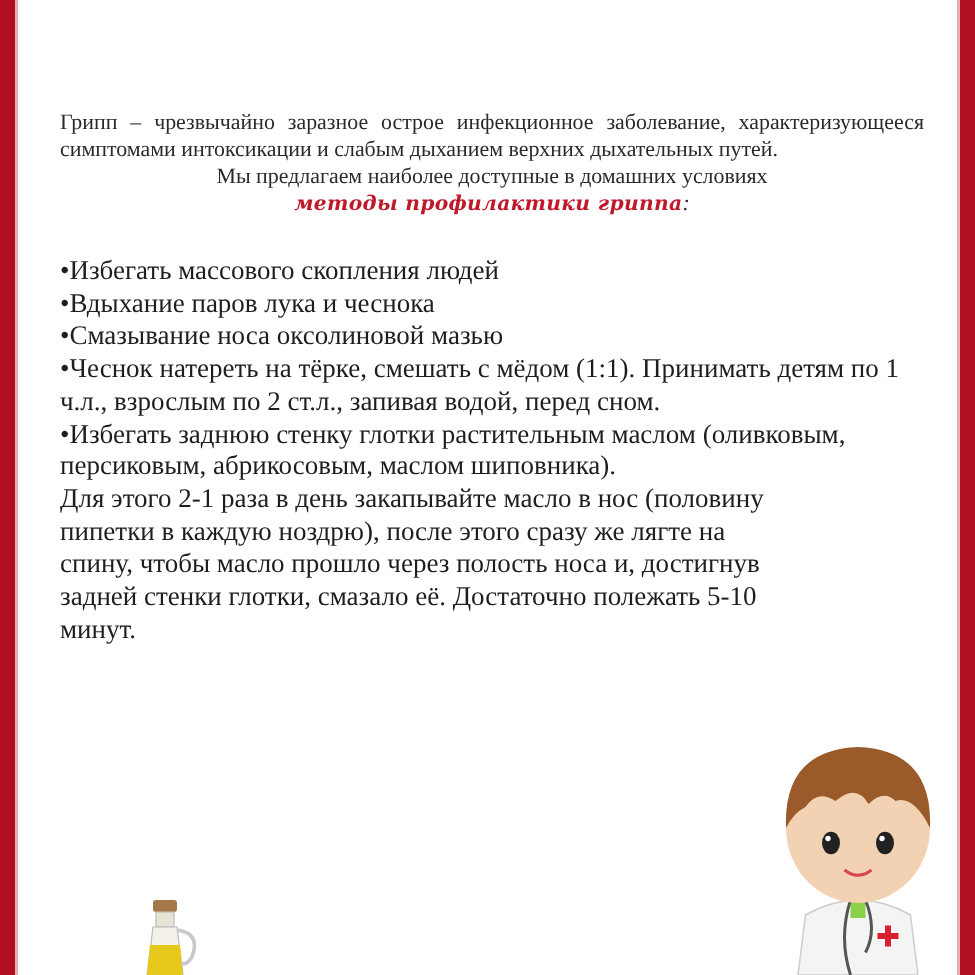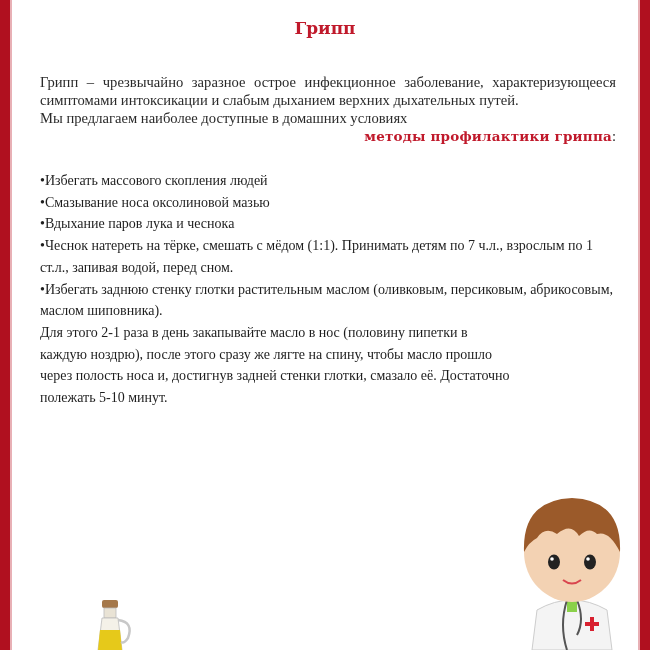--- a/index.html
+++ b/index.html
@@ -27,61 +27,60 @@
       position: absolute; top: 18px; left: 0; right: 0;
       text-align: center; color: #c0192b; font-weight: bold;
       font-family: "DejaVu Serif", serif; font-size: 17px;
     }
     .intro {
       position: absolute; top: 73px; left: 28px; right: 22px;
       font-family: "Liberation Serif", serif;
       font-size: 14.6px; line-height: 18px; color: #2a2a2a;
       text-align: justify;
     }
-    .intro .center { text-align: left; display: block; }
+    .intro .center { text-align: center; display: block; }
     .intro .methods {
-      display: block; text-align: right;
+      display: block; text-align: center; font-style: italic;
     }
     .intro .methods .red { color: #c0192b; font-weight: bold; font-family: "DejaVu Serif", serif; font-size: 13.5px; letter-spacing: 0.2px; }
 
     .list {
       position: absolute; top: 170px; left: 28px; right: 22px;
       font-family: "Liberation Serif", serif;
-      font-size: 14px; line-height: 21.7px; color: #1e1e1e;
+      font-size: 18px; line-height: 21.7px; color: #1e1e1e;
     }
     .list .item { margin: 0; }
     .list .narrow { width: 470px; }
 
     .oil {
       position: absolute; left: 72px; top: 598px; width: 60px; height: 52px;
     }
     .doctor {
       position: absolute; left: 485px; top: 490px; width: 150px; height: 160px;
     }
   </style>
 </head>
 <body>
 
 <div class="frame-left"></div>
 <div class="frame-right"></div>
 
 <div class="page">
-  <div class="title">Грипп</div>
 
   <div class="intro">
     <span>Грипп – чрезвычайно заразное острое инфекционное заболевание, характеризующееся симптомами интоксикации и слабым дыханием верхних дыхательных путей.</span>
     <span class="center">Мы предлагаем наиболее доступные в домашних условиях</span>
     <span class="methods"><span class="red">методы профилактики гриппа</span><span>:</span></span>
   </div>
 
   <div class="list">
     <p class="item">•Избегать массового скопления людей</p>
+    <p class="item">•Вдыхание паров лука и чеснока</p>
     <p class="item">•Смазывание носа оксолиновой мазью</p>
-    <p class="item">•Вдыхание паров лука и чеснока</p>
-    <p class="item">•Чеснок натереть на тёрке, смешать с мёдом (1:1). Принимать детям по 7 ч.л., взрослым по 1 ст.л., запивая водой, перед сном.</p>
+    <p class="item">•Чеснок натереть на тёрке, смешать с мёдом (1:1). Принимать детям по 1 ч.л., взрослым по 2 ст.л., запивая водой, перед сном.</p>
     <p class="item">•Избегать заднюю стенку глотки растительным маслом (оливковым, персиковым, абрикосовым, маслом шиповника).</p>
     <p class="item narrow">Для этого 2-1 раза в день закапывайте масло в нос (половину пипетки в каждую ноздрю), после этого сразу же лягте на спину, чтобы масло прошло через полость носа и, достигнув задней стенки глотки, смазало её. Достаточно полежать 5-10 минут.</p>
   </div>
 
   <svg class="oil" viewBox="0 0 60 52">
     <rect x="18" y="2" width="16" height="8" rx="2" fill="#a5784a"></rect>
     <rect x="20" y="10" width="12" height="10" fill="#e9e3d5" stroke="#bbb" stroke-width="0.8"></rect>
     <path d="M18 20 L34 20 L38 52 L14 52 Z" fill="#f4f1e8" stroke="#bbb" stroke-width="0.8"></path>
     <path d="M16 32 L36 32 L38 52 L14 52 Z" fill="#e6c91a"></path>
     <path d="M34 22 Q50 24 44 40 Q40 46 37 44" fill="none" stroke="#c8c8c8" stroke-width="2.5"></path>

